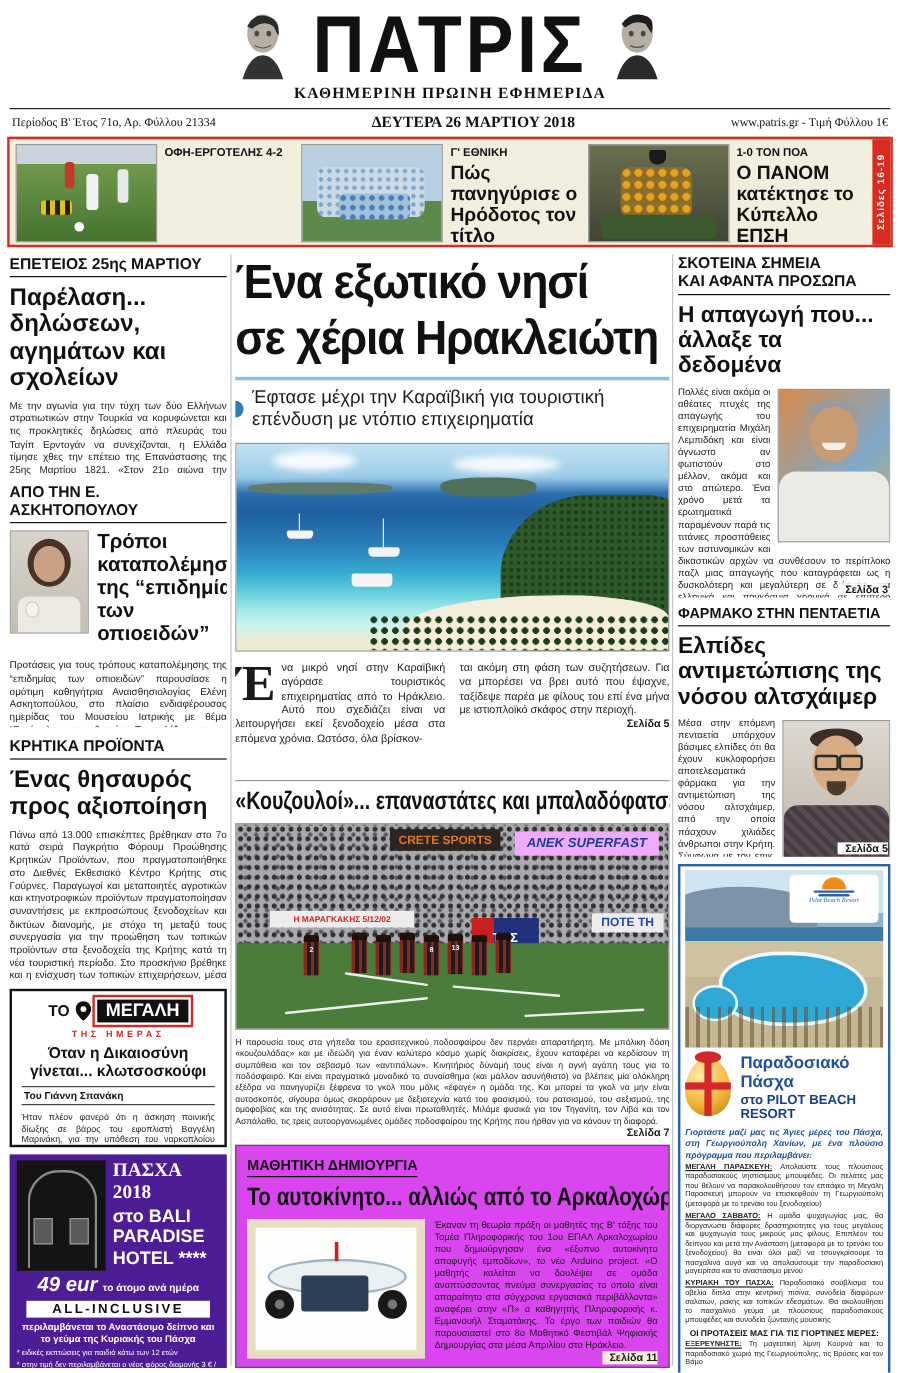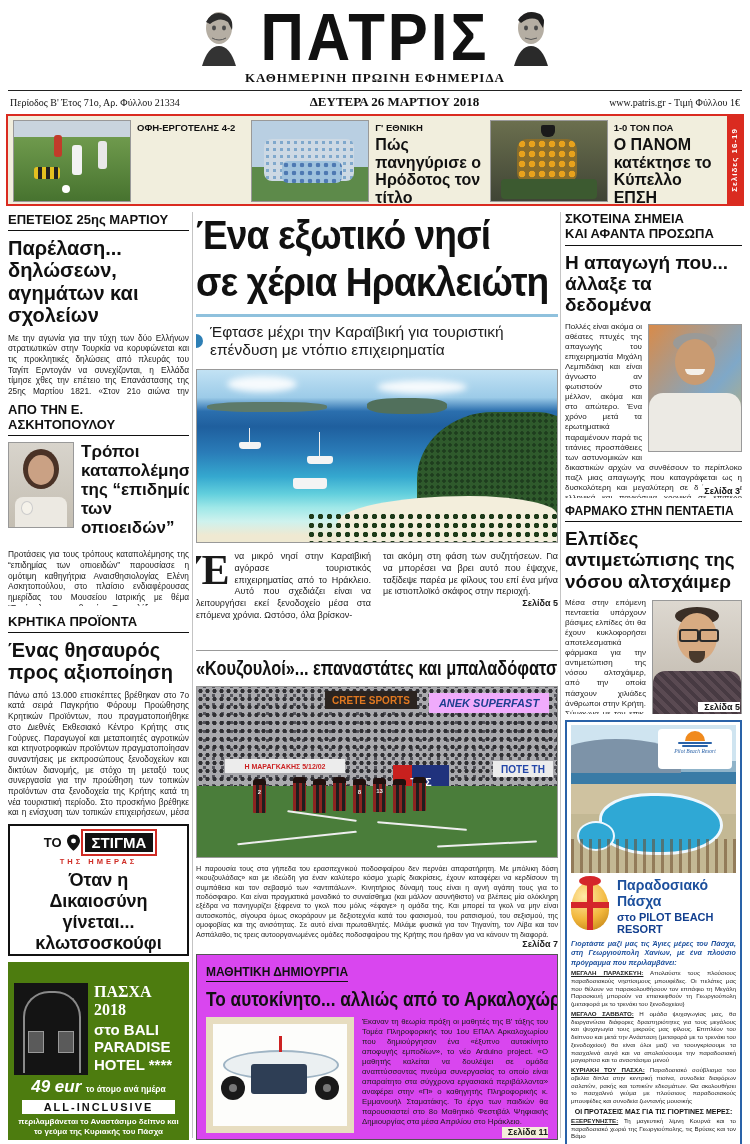--- a/index.html
+++ b/index.html
@@ -48,26 +48,26 @@
   
   .woman{width:64px;height:84px;flex:none;background:linear-gradient(#d8d4cc,#c4beb2);}
   .head{position:absolute;border-radius:50%;}
   
   .stigma{border:2px solid #111;padding:7px 8px 4px 8px;}
   .stig-logo{display:flex;justify-content:center;align-items:center;gap:5px;}
   .stig-to{font-weight:900;font-size:13px;}
   .stig-brand{background:#111;color:#fff;font-weight:900;font-size:15px;padding:1px 7px;
               box-shadow:0 0 0 2px #fff,0 0 0 4px #cf2b24;}
   .stig-sub{text-align:center;color:#cf2b24;font-size:7.5px;font-weight:bold;letter-spacing:3px;margin-top:5px;}
-  .stig-hl{font-size:18px;font-weight:800;text-align:center;margin-top:4px;}
+  .stig-hl{font-size:13px;font-weight:800;text-align:center;margin-top:4px;}
   .stig-by{border-top:1px solid #444;border-bottom:1px solid #444;font-size:8.5px;font-weight:bold;
            padding:2px 2px;margin:5px 0;}
   .stig-body{font-size:7.4px;line-height:1.3;text-align:justify;color:#222;}
   
-  .bali{background:#4d7c0f;color:#fff;padding:21px 6px;}
+  .bali{background:#4c1d95;color:#fff;padding:5px 6px;}
   .bali-top{display:flex;gap:6px;}
   .church{width:74px;height:92px;background:#141414;position:relative;flex:none;}
   .arch{position:absolute;left:9px;top:8px;width:54px;height:80px;border:2px solid #8a8a8a;
         border-bottom:none;border-radius:26px 26px 0 0;}
   .icon-panel{position:absolute;width:14px;height:20px;background:#5a5a5a;border:1px solid #999;}
   .bali-t1{font-size:16px;font-weight:900;font-family:"Liberation Serif",serif;}
   .bali-t2{font-size:15px;font-weight:900;white-space:pre-line;line-height:1.15;margin-top:2px;}
   .bali-price{font-size:17px;font-weight:900;font-style:italic;}
   .bali-allinc{background:#fff;color:#111;font-weight:900;font-size:11px;text-align:center;
                letter-spacing:2px;padding:1px 0;margin:3px 8px;}
@@ -265,21 +265,21 @@
     <div class="hl">Ένας θησαυρός προς αξιοποίηση</div>
     <div class="body"><span>Πάνω από 13.000 επισκέπτες βρέθηκαν στο 7ο κατά σειρά Παγκρήτιο Φόρουμ Προώθησης Κρητικών Προϊόντων, που πραγματοποιήθηκε στο Διεθνές Εκθεσιακό Κέντρο Κρήτης στις Γούρνες. Παραγωγοί και μεταποιητές αγροτικών και κτηνοτροφικών προϊόντων πραγματοποίησαν συναντήσεις με εκπροσώπους ξενοδοχείων και δικτύων διανομής, με στόχο τη μεταξύ τους συνεργασία για την προώθηση των τοπικών προϊόντων στα ξενοδοχεία της Κρήτης κατά τη νέα τουριστική περίοδο. Στο προσκήνιο βρέθηκε και η ενίσχυση των τοπικών επιχειρήσεων, μέσα από πολύ συγκεκριμένες δράσεις, αλλά και προγράμματα εκπαίδευσης και συμβουλευτικής τα οποία υλοποιεί η Τράπεζα Πειραιώς, που ήταν υποστηρικτής του Φόρουμ.</span></div>
   </section>
 
   <section class="blk stigma" style="left:8px;top:824px;width:181px;height:132px">
     <div class="stig-logo">
       <span class="stig-to">ΤΟ</span>
       <svg width="13" height="17" viewBox="0 0 16 20">
         <path d="M8 0C3.6 0 0 3.6 0 8c0 6 8 12 8 12s8-6 8-12c0-4.4-3.6-8-8-8zm0 11a3 3 0 110-6 3 3 0 010 6z" fill="#111"></path>
       </svg>
-      <span class="stig-brand">ΣΤΙΓΜΑ</span>
+      <span class="stig-brand">ΜΕΓΑΛΗ</span>
     </div>
     <div class="stig-sub">ΤΗΣ ΗΜΕΡΑΣ</div>
     <div class="stig-hl">Όταν η Δικαιοσύνη γίνεται... κλωτσοσκούφι</div>
     <div class="stig-by">Του Γιάννη Σπανάκη</div>
     <div class="stig-body"><span>Ήταν πλέον φανερό ότι η άσκηση ποινικής δίωξης σε βάρος του εφοπλιστή Βαγγέλη Μαρινάκη, για την υπόθεση του ναρκοπλοίου «Noor 1», θα προκαλούσε τσουνάμι αντιδράσεων, σ’ επίπεδο πολιτικό, αθλητικό και δικαστικό, όπως σημειώναμε στην τελευταία σελίδα του σαββατιάτικου φύλλου της «Π». Η αντίδραση του μεγαλοπαράγοντα ήταν θυελλώδης και ισοπεδωτική αλλά πέρα για πέρα αντιπροσωπευτική του διαμαρτυρόμενου «Βαγγέλης Μαρινάκης».</span></div>
   </section>
 
   <section class="blk bali" style="left:8px;top:962px;width:181px;height:178px">
     <div class="bali-top">
       <div class="church">

